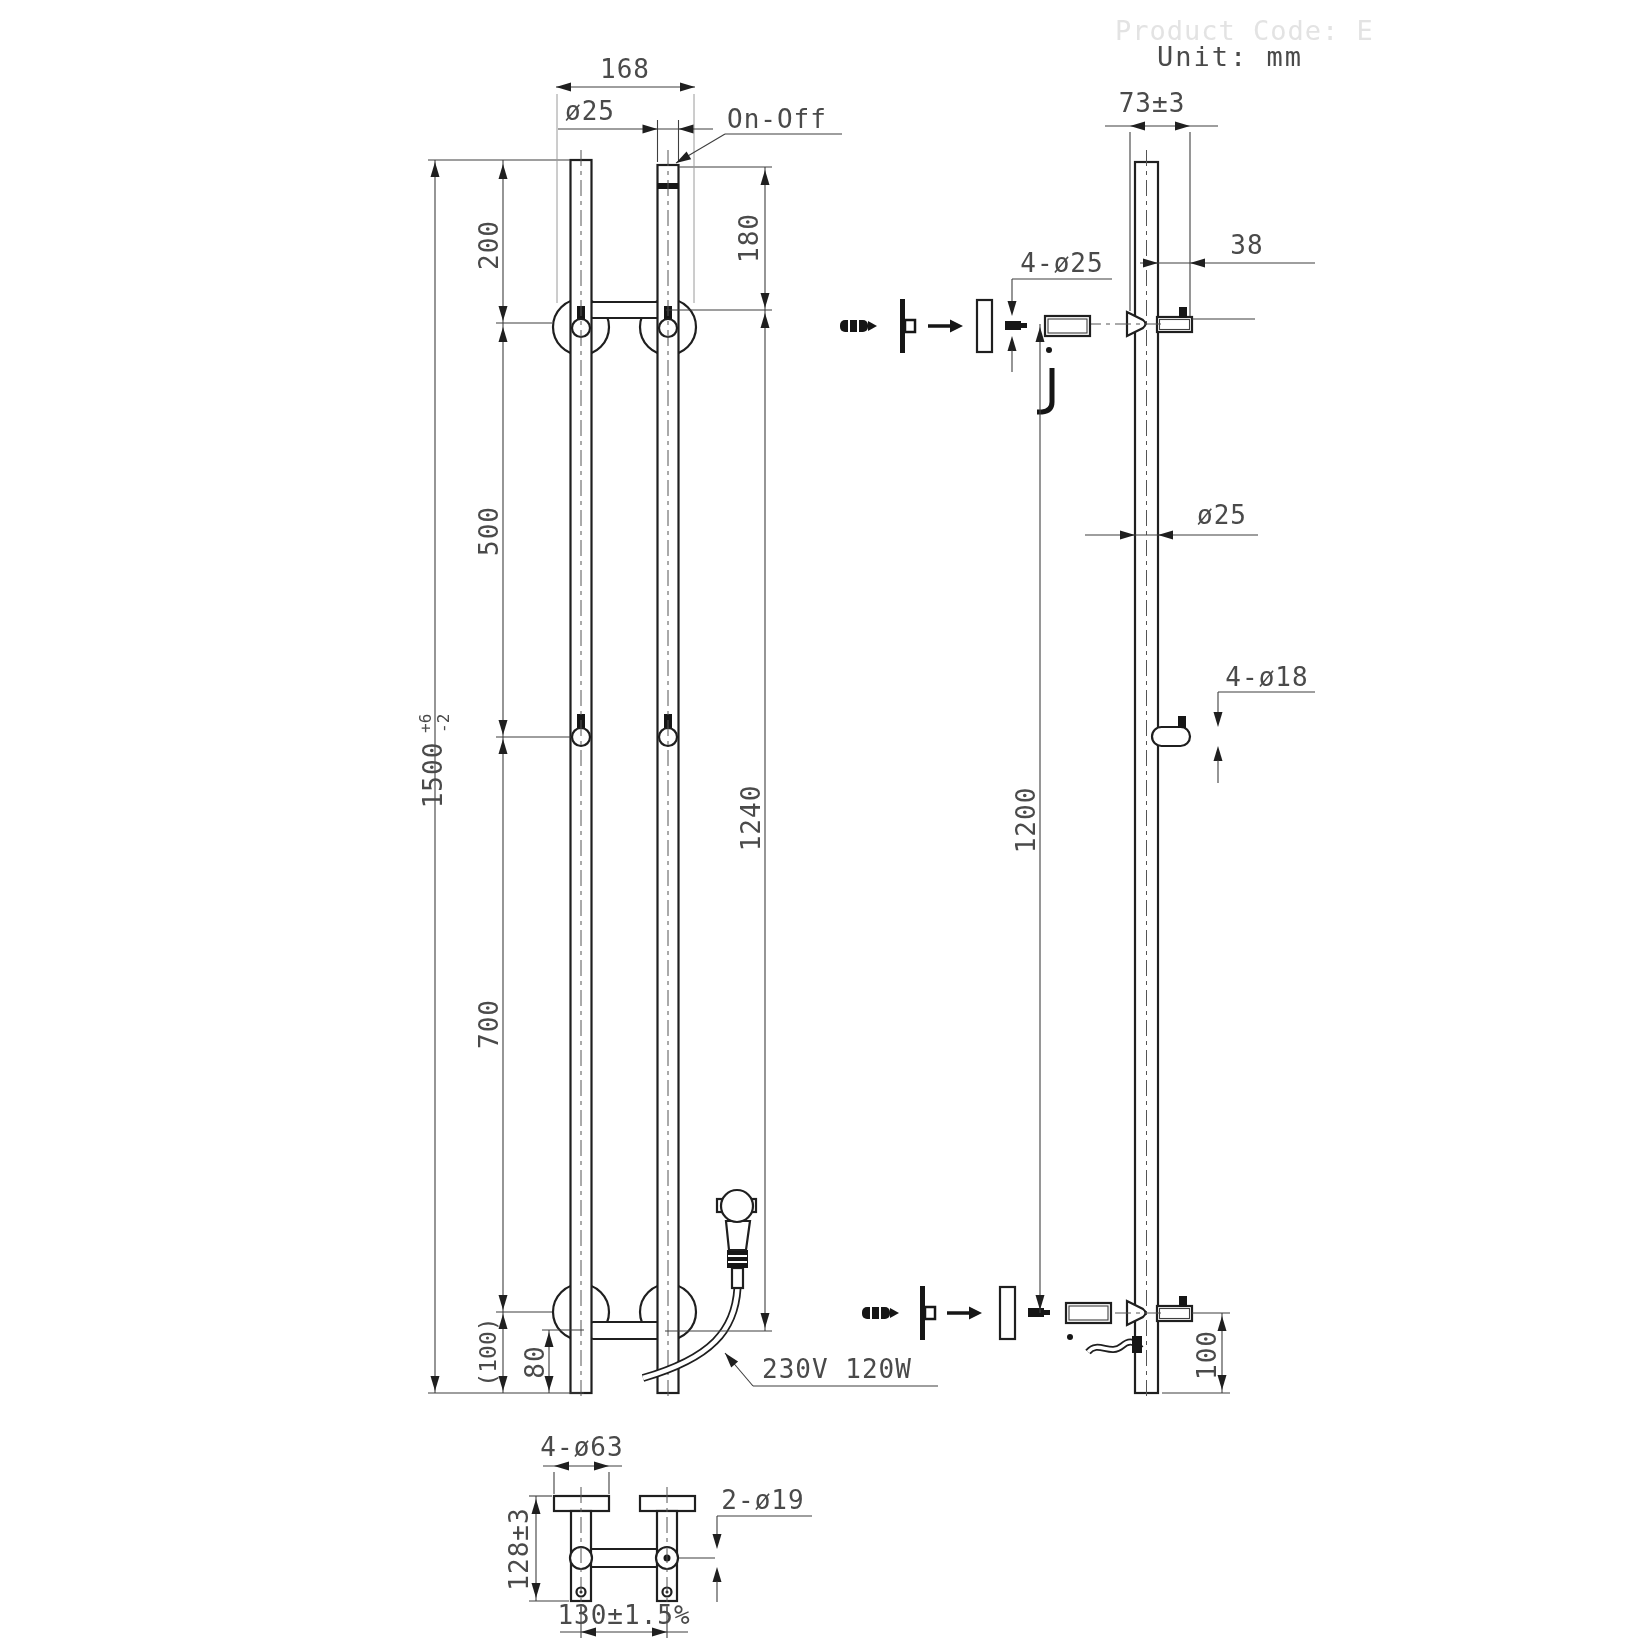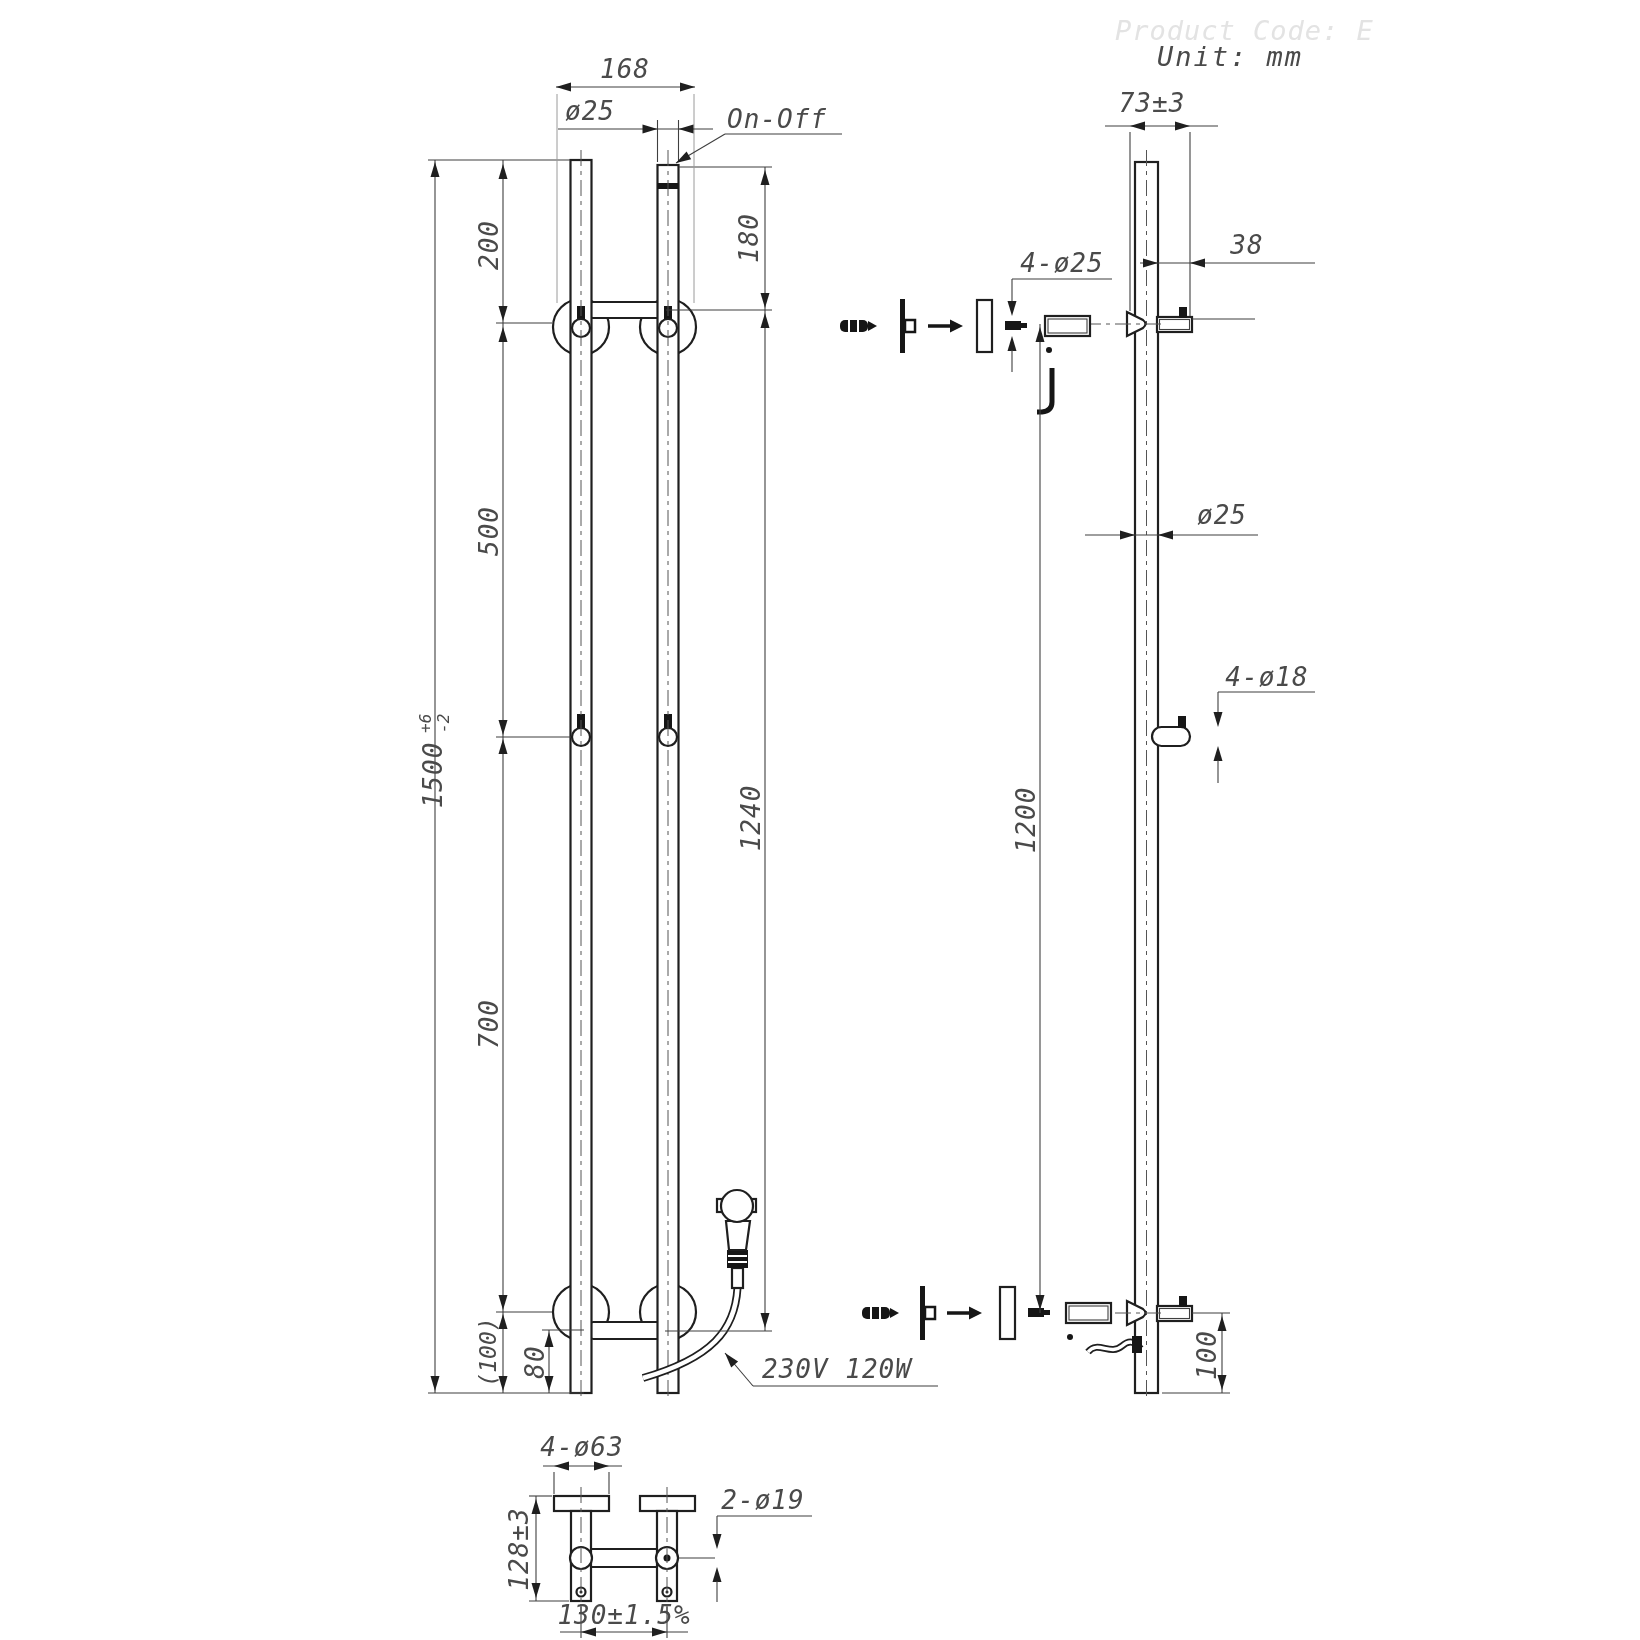--- a/index.html
+++ b/index.html
@@ -1,16 +1,16 @@
 <!DOCTYPE html>
 <html><head>
 <meta charset="utf-8">
 <style>
   html,body{margin:0;padding:0;background:#ffffff;}
-  .canvas{position:relative;width:1640px;height:1640px;background:#fff;overflow:hidden;font-style:italic;}
+  .canvas{position:relative;width:1640px;height:1640px;background:#fff;overflow:hidden;}
   svg{position:absolute;left:0;top:0;}
   text{font-family:"DejaVu Sans Mono", monospace;fill:#4a4a4a;}
   .t26{font-size:26px;letter-spacing:1px;}
   .t23{font-size:23px;letter-spacing:0px;}
   .t16{font-size:16px;}
   .t27{font-size:27px;letter-spacing:2px;}
   .wm{font-size:27px;fill:#e3e3e3;letter-spacing:1px;}
   .main{stroke:#1f1f1f;stroke-width:2.2;fill:none;}
   .mainf{stroke:#1f1f1f;stroke-width:2.2;fill:#ffffff;}
   .thin{stroke:#3f3f3f;stroke-width:1.1;fill:none;}

